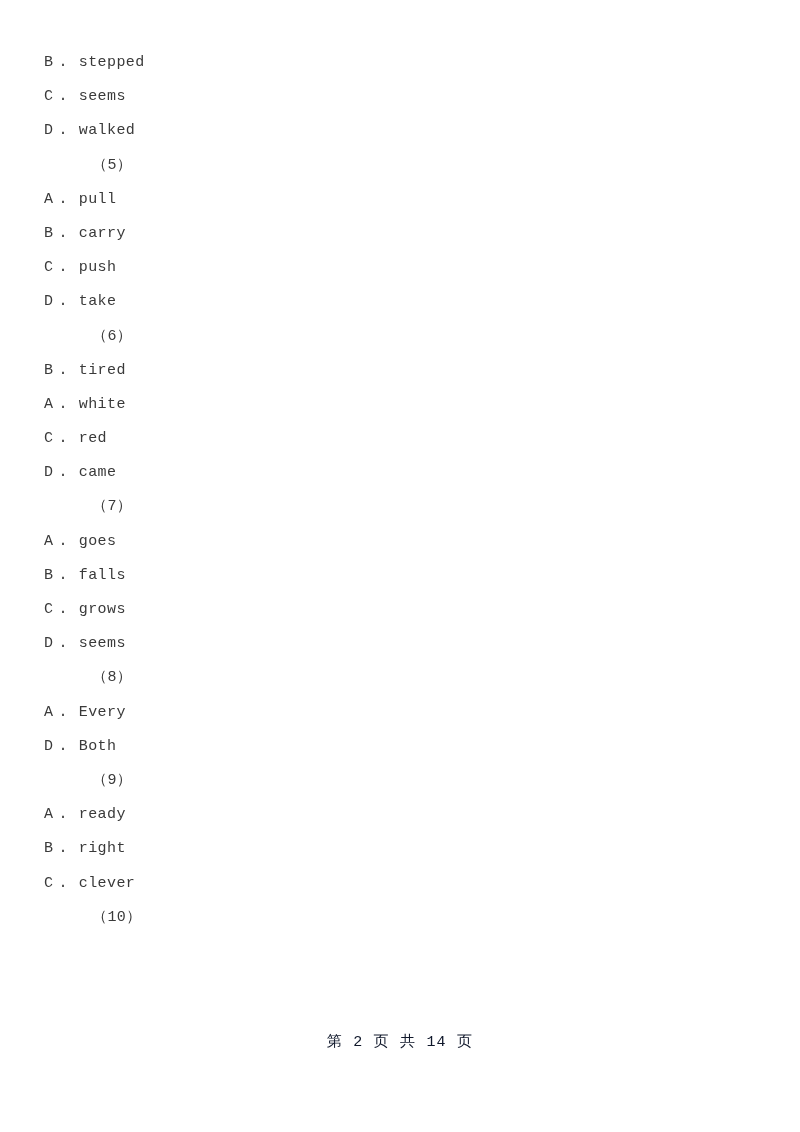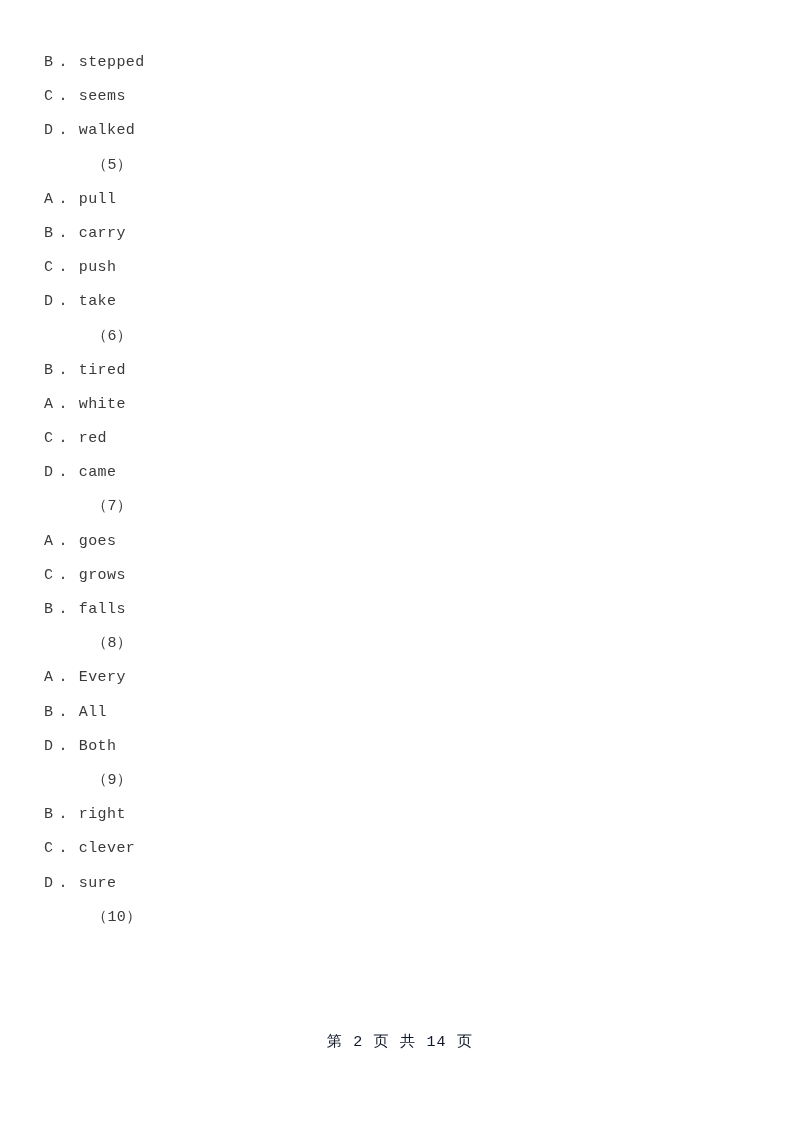--- a/index.html
+++ b/index.html
@@ -92,28 +92,28 @@
       <div class="line option"><span class="opt-letter">B</span><span class="opt-sep">.</span><span class="opt-text">carry</span></div>
       <div class="line option"><span class="opt-letter">C</span><span class="opt-sep">.</span><span class="opt-text">push</span></div>
       <div class="line option"><span class="opt-letter">D</span><span class="opt-sep">.</span><span class="opt-text">take</span></div>
       <div class="line qnum">（6）</div>
       <div class="line option"><span class="opt-letter">B</span><span class="opt-sep">.</span><span class="opt-text">tired</span></div>
       <div class="line option"><span class="opt-letter">A</span><span class="opt-sep">.</span><span class="opt-text">white</span></div>
       <div class="line option"><span class="opt-letter">C</span><span class="opt-sep">.</span><span class="opt-text">red</span></div>
       <div class="line option"><span class="opt-letter">D</span><span class="opt-sep">.</span><span class="opt-text">came</span></div>
       <div class="line qnum">（7）</div>
       <div class="line option"><span class="opt-letter">A</span><span class="opt-sep">.</span><span class="opt-text">goes</span></div>
+      <div class="line option"><span class="opt-letter">B</span><span class="opt-sep">.</span><span class="opt-text">falls</span></div>
       <div class="line option"><span class="opt-letter">C</span><span class="opt-sep">.</span><span class="opt-text">grows</span></div>
-      <div class="line option"><span class="opt-letter">B</span><span class="opt-sep">.</span><span class="opt-text">falls</span></div>
+      <div class="line option"><span class="opt-letter">D</span><span class="opt-sep">.</span><span class="opt-text">seems</span></div>
       <div class="line qnum">（8）</div>
       <div class="line option"><span class="opt-letter">A</span><span class="opt-sep">.</span><span class="opt-text">Every</span></div>
-      <div class="line option"><span class="opt-letter">B</span><span class="opt-sep">.</span><span class="opt-text">All</span></div>
       <div class="line option"><span class="opt-letter">D</span><span class="opt-sep">.</span><span class="opt-text">Both</span></div>
       <div class="line qnum">（9）</div>
+      <div class="line option"><span class="opt-letter">A</span><span class="opt-sep">.</span><span class="opt-text">ready</span></div>
       <div class="line option"><span class="opt-letter">B</span><span class="opt-sep">.</span><span class="opt-text">right</span></div>
       <div class="line option"><span class="opt-letter">C</span><span class="opt-sep">.</span><span class="opt-text">clever</span></div>
-      <div class="line option"><span class="opt-letter">D</span><span class="opt-sep">.</span><span class="opt-text">sure</span></div>
       <div class="line qnum">（10）</div>
     </div>
 
   <div class="footer">第 2 页 共 14 页</div>
 
 </div>
 
 </body></html>

